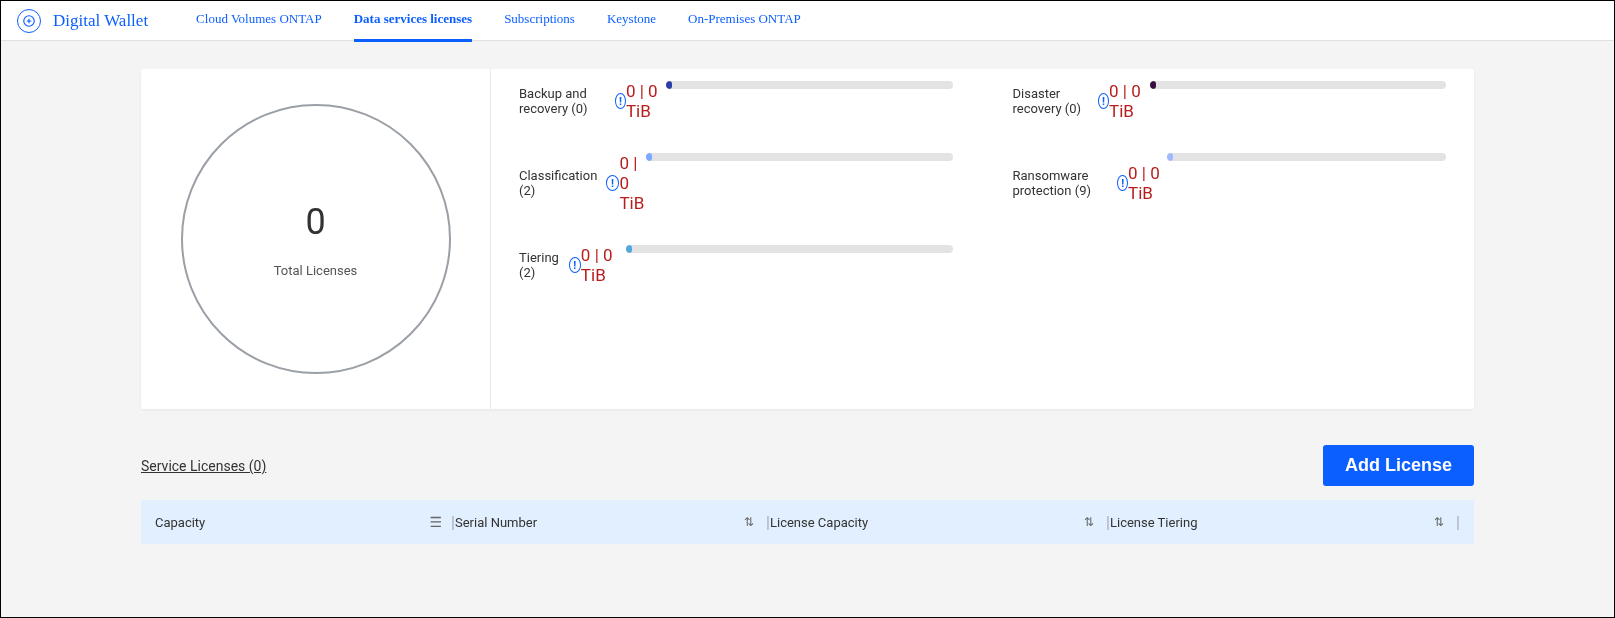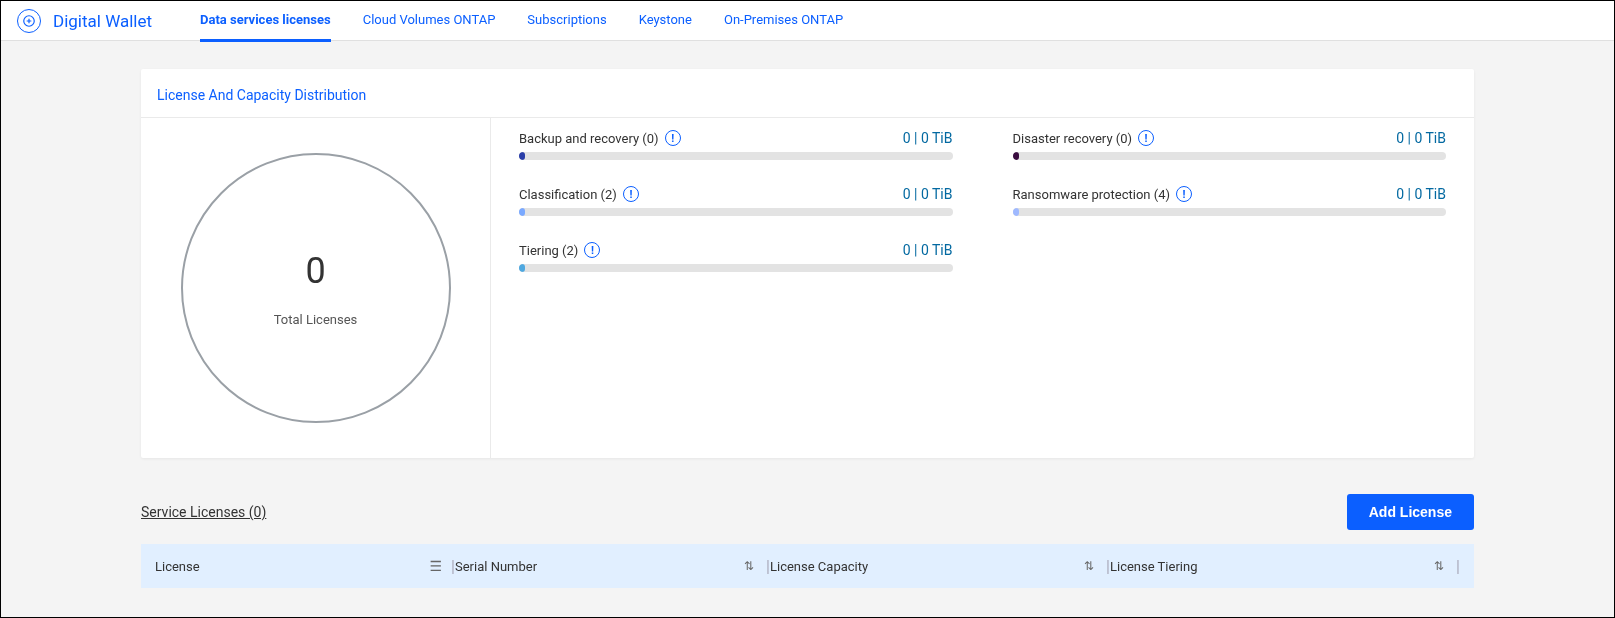--- a/index.html
+++ b/index.html
@@ -11,20 +11,21 @@
     border: 1px solid #000;
     overflow: hidden;
   }
   .header {
     background: #fff;
     display: flex;
     align-items: center;
     padding: 0 16px;
     height: 40px;
     border-bottom: 1px solid #e0e0e0;
+    font-family: Liberation Serif, serif;
   }
   .app-icon {
     width: 24px; height: 24px;
     border: 1.5px solid #0b5fff;
     border-radius: 50%;
     display: inline-flex; align-items: center; justify-content: center;
     margin-right: 12px;
     color: #0b5fff;
     font-size: 12px;
     font-weight: 600;
@@ -77,51 +78,51 @@
   .metrics-col {
     flex: 1;
     padding: 12px 28px;
     display: grid;
     grid-template-columns: 1fr 1fr;
     grid-auto-rows: min-content;
     column-gap: 60px;
     row-gap: 26px;
     align-content: start;
   }
-  .metric { display: flex; flex-direction: column; }
+  .metric { display: flex; }
   .metric-row { display: flex; justify-content: space-between; align-items: center; margin-bottom: 6px; }
   .metric-label-wrap { display: flex; align-items: center; gap: 6px; }
   .metric-label { font-size: 13px; color: #333; }
   .info-icon {
     width: 16px; height: 16px;
     display: inline-flex; align-items: center; justify-content: center;
     border: 1.3px solid #0b5fff; border-radius: 50%;
     color: #0b5fff; font-size: 11px; font-weight: 700;
     cursor: pointer;
   }
-  .metric-value { font-size: 14px; color: #0369a1; }
+  .metric-value { font-size: 17px; color: #b91c1c; }
   .bar {
     height: 8px; width: 100%;
     background: #e3e3e3; border-radius: 4px;
     position: relative; overflow: hidden;
   }
   .bar-fill {
     position: absolute; left: 0; top: 0; bottom: 0;
     width: 6px; border-radius: 4px;
   }
 
   .list-header {
     display: flex; justify-content: space-between; align-items: center;
     margin-top: 36px;
   }
   .list-title { font-size: 14px; color: #333; text-decoration: underline; }
   .add-btn {
     background: #0b5fff; color: #fff;
     border: none; border-radius: 3px;
-    padding: 10px 22px; font-size: 14px;
+    padding: 10px 22px; font-size: 18px;
     cursor: pointer; font-weight: 600;
   }
   .table-head {
     background: #e1efff;
     margin-top: 14px;
     display: grid;
     grid-template-columns: 300px 315px 340px 1fr;
     align-items: center;
     height: 44px;
     padding: 0 14px;
@@ -142,31 +143,30 @@
 
 <div class="header">
   <span class="app-icon">
     <svg width="14" height="14" viewBox="0 0 24 24" fill="none" stroke="#0b5fff" stroke-width="2">
         <circle cx="12" cy="12" r="9"></circle>
         <path d="M8 12h8M12 8v8"></path>
       </svg>
   </span>
   <span class="app-title">Digital Wallet</span>
   <nav class="tabs">
+    <a class="tab">Cloud Volumes ONTAP</a>
     <a class="tab active">Data services licenses</a>
-    <a class="tab">Cloud Volumes ONTAP</a>
     <a class="tab">Subscriptions</a>
     <a class="tab">Keystone</a>
     <a class="tab">On-Premises ONTAP</a>
   </nav>
 </div>
 
 <div class="content">
   <div class="card">
-    <div class="card-header">License And Capacity Distribution</div>
     <div class="card-body">
       <div class="donut-col">
         <div class="donut">
           <div class="donut-value">0</div>
           <div class="donut-label">Total Licenses</div>
         </div>
       </div>
       <div class="metrics-col">
 
         <div class="metric">
@@ -204,21 +204,21 @@
             <span class="metric-value">0 | 0 TiB</span>
           </div>
           <div class="bar">
               <div class="bar-fill" style="background:#7aa9ff"></div>
             </div>
         </div>
 
         <div class="metric">
           <div class="metric-row">
             <div class="metric-label-wrap">
-              <span class="metric-label">Ransomware protection (4)</span>
+              <span class="metric-label">Ransomware protection (9)</span>
               <span class="info-icon">!</span>
             </div>
             <span class="metric-value">0 | 0 TiB</span>
           </div>
           <div class="bar">
               <div class="bar-fill" style="background:#9fb9ff"></div>
             </div>
         </div>
 
         <div class="metric">
@@ -238,21 +238,21 @@
     </div>
   </div>
 
   <div class="list-header">
     <span class="list-title">Service Licenses (0)</span>
     <button class="add-btn">Add License</button>
   </div>
 
   <div class="table-head">
     <div class="th">
-      <span class="th-label">License</span>
+      <span class="th-label">Capacity</span>
       <span class="th-icons">
         <span class="filter-icon">☰</span>
         <span class="divider">|</span>
       </span>
     </div>
     <div class="th">
       <span class="th-label">Serial Number</span>
       <span class="th-icons">
         <span class="sort-icon">⇅</span>
         <span class="divider">|</span>

